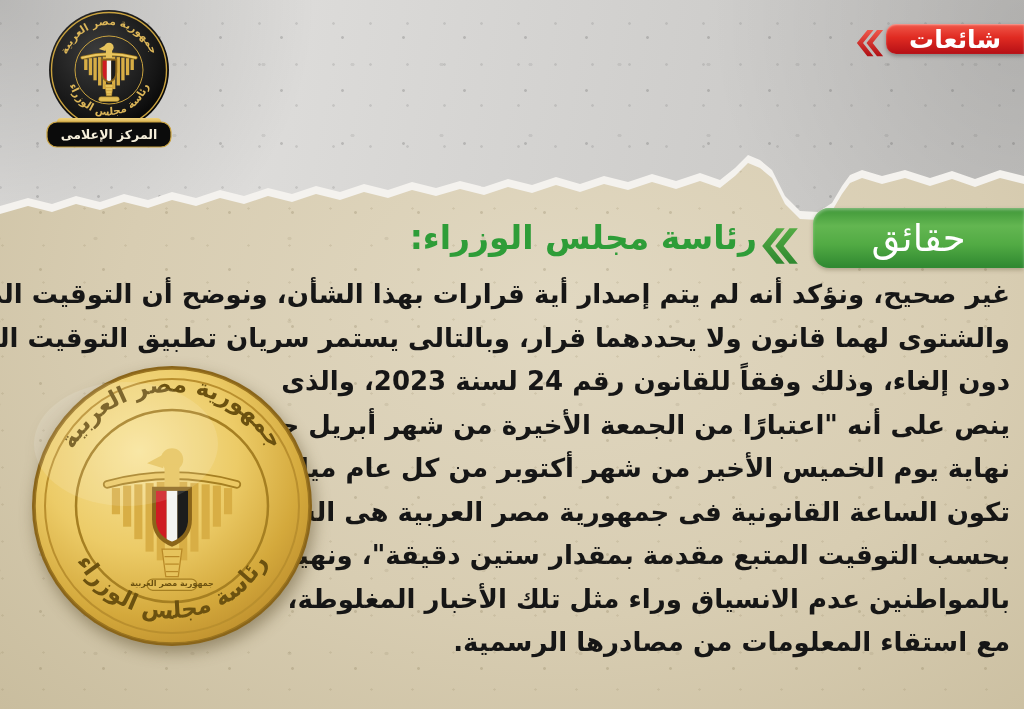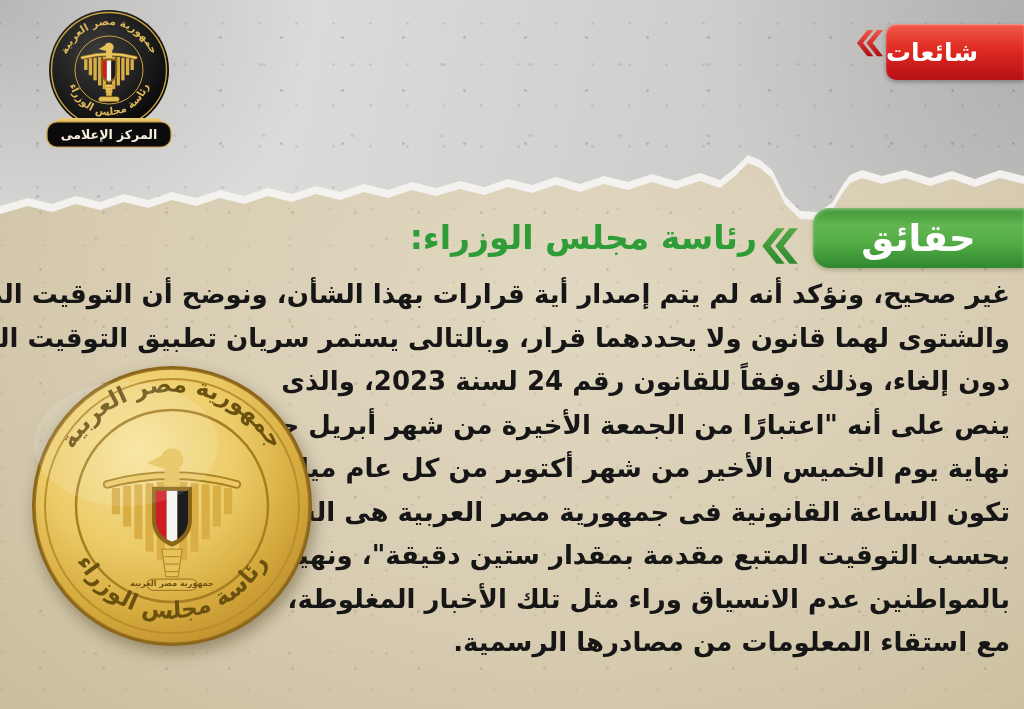--- a/index.html
+++ b/index.html
@@ -32,34 +32,34 @@
       radial-gradient(rgba(60,60,60,.10) 1.8px, transparent 2.4px),
       radial-gradient(circle at 0% 0%, rgba(0,0,0,.20), transparent 30%),
       radial-gradient(circle at 100% 10%, rgba(0,0,0,.10), transparent 30%),
       linear-gradient(100deg,#e6e5e3 0%,#d3d2d0 55%,#c3c2c0 100%);
     background-size:61px 53px, 37px 41px, 89px 71px, 100% 100%, 100% 100%, 100% 100%;
     background-position:7px 11px, 19px 3px, 41px 29px, 0 0, 0 0, 0 0;
     clip-path:polygon(0px 0px,1024px 0px,1024px 176px,1000px 170px,975px 179px,952px 171px,930px 178px,905px 170px,882px 176px,862px 170px,850px 175px,842px 186px,832px 203px,818px 212px,800px 211px,785px 196px,772px 170px,760px 160px,748px 155px,735px 168px,720px 180px,700px 173px,676px 181px,652px 174px,628px 182px,604px 176px,580px 184px,556px 177px,532px 185px,508px 179px,484px 187px,460px 181px,436px 188px,412px 182px,388px 190px,364px 184px,340px 192px,316px 186px,292px 194px,268px 188px,244px 196px,220px 190px,196px 198px,172px 192px,148px 200px,124px 194px,100px 202px,76px 196px,52px 204px,28px 198px,0px 206px);
   }
   
   .rumors-badge{
-    position:absolute;right:0;top:24px;width:138px;height:56px;
+    position:absolute;right:0;top:24px;width:138px;height:30px;
     border-radius:10px 0 0 10px;
     background:linear-gradient(180deg,#f1584a 0%,#e02b22 45%,#b50f15 100%);
     box-shadow:inset 0 1px 2px rgba(255,255,255,.45), 0 2px 4px rgba(0,0,0,.3);
     color:#fff;font-size:25px;font-weight:bold;
-    display:flex;align-items:center;justify-content:flex-end;
+    display:flex;align-items:center;justify-content:center;
   }
   .rumors-chevron{position:absolute;right:140px;top:27px;width:28px;height:32px;}
   .facts-badge{
     position:absolute;right:0;top:208px;width:211px;height:60px;
     border-radius:16px 0 0 16px;
     background:linear-gradient(180deg,#3e9637 0%,#63b651 30%,#52ab44 60%,#2e8730 100%);
     box-shadow:inset 0 2px 3px rgba(255,255,255,.35), 0 2px 4px rgba(70,60,30,.3);
-    color:#fff;font-size:37px;font-weight:bold;
+    color:#fff;font-size:37px;font-weight:normal;
     display:flex;align-items:center;justify-content:center;text-align:center;
   }
   .facts-chevron{position:absolute;right:224px;top:227px;width:40px;height:38px;}
   
   .rumor-text{
     position:absolute;top:12px;right:179px;width:720px;
     direction:rtl;text-align:right;white-space:pre;
     font-size:30px;line-height:50px;font-weight:bold;color:#1b1b1b;
   }
   .facts-source{

